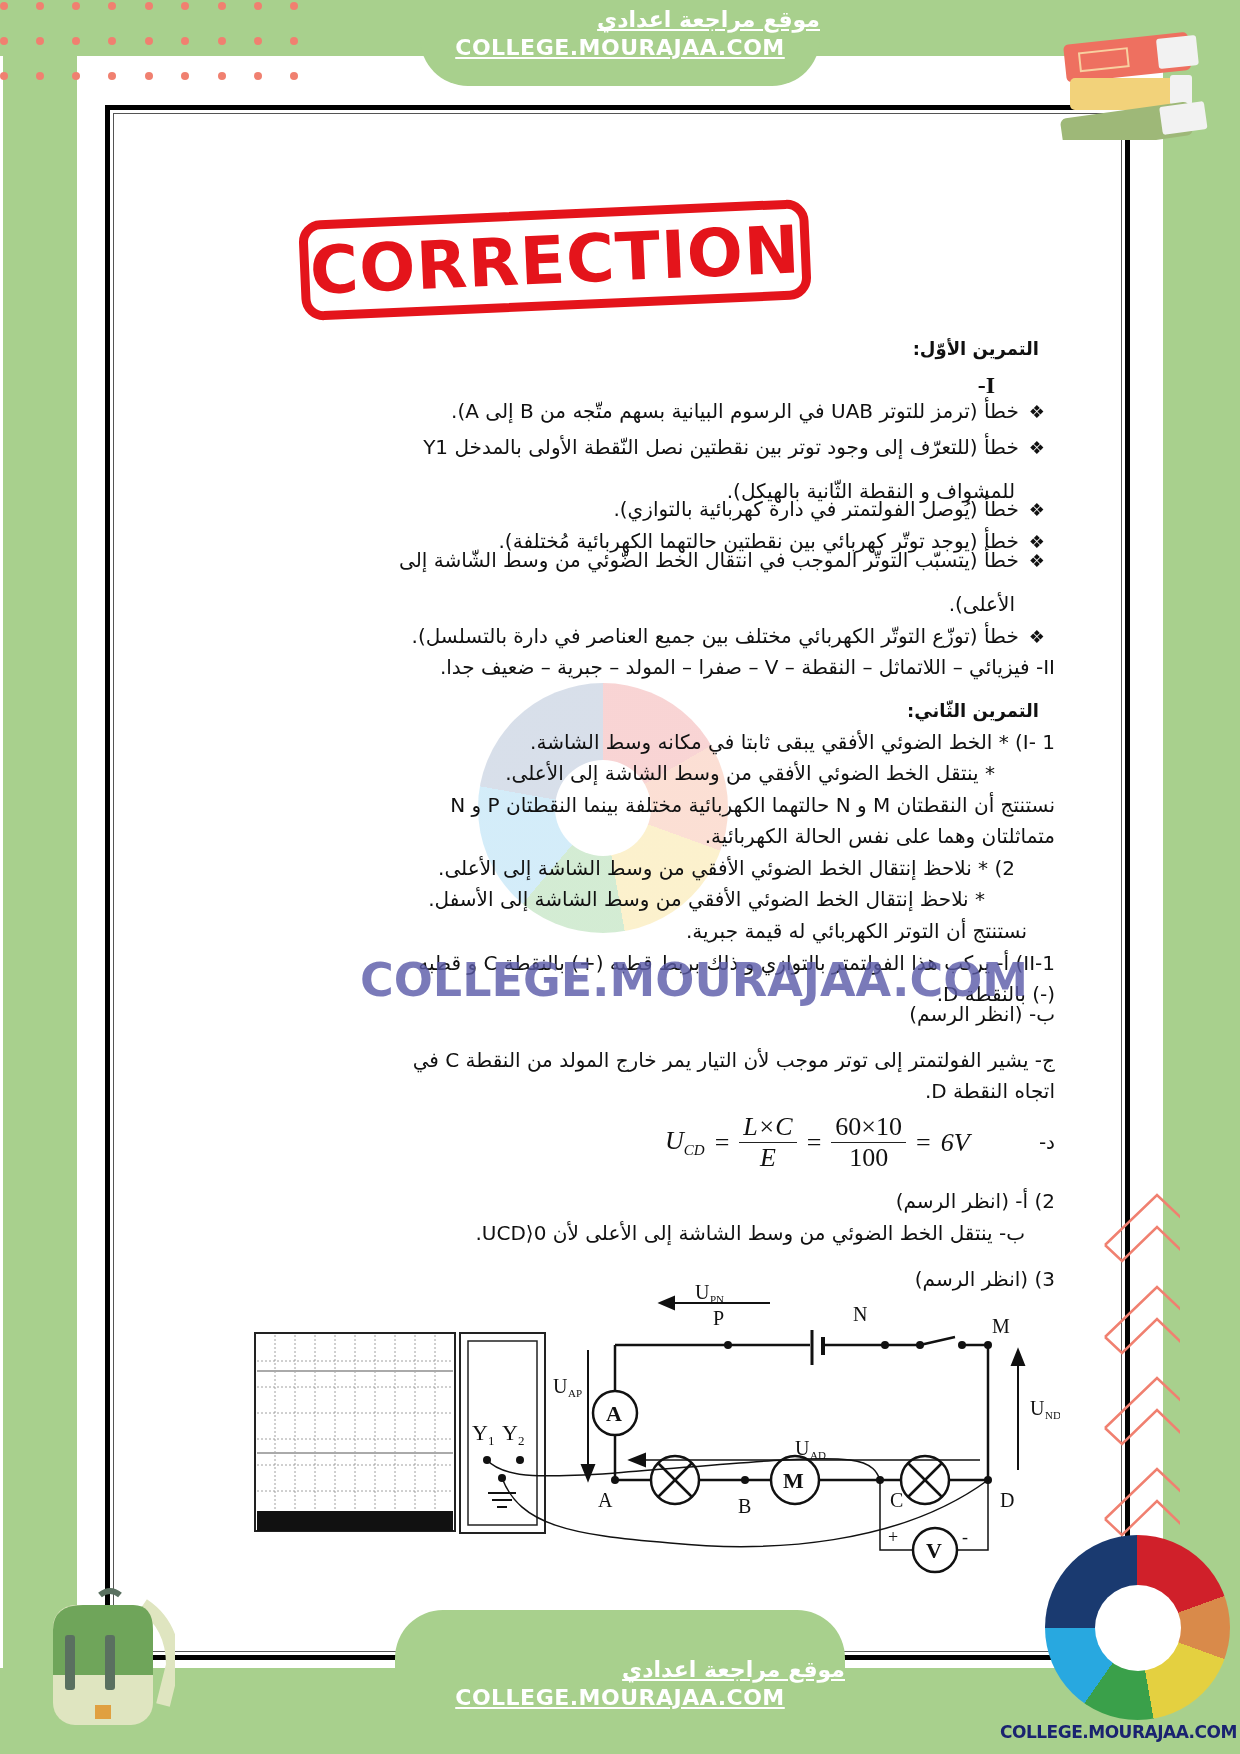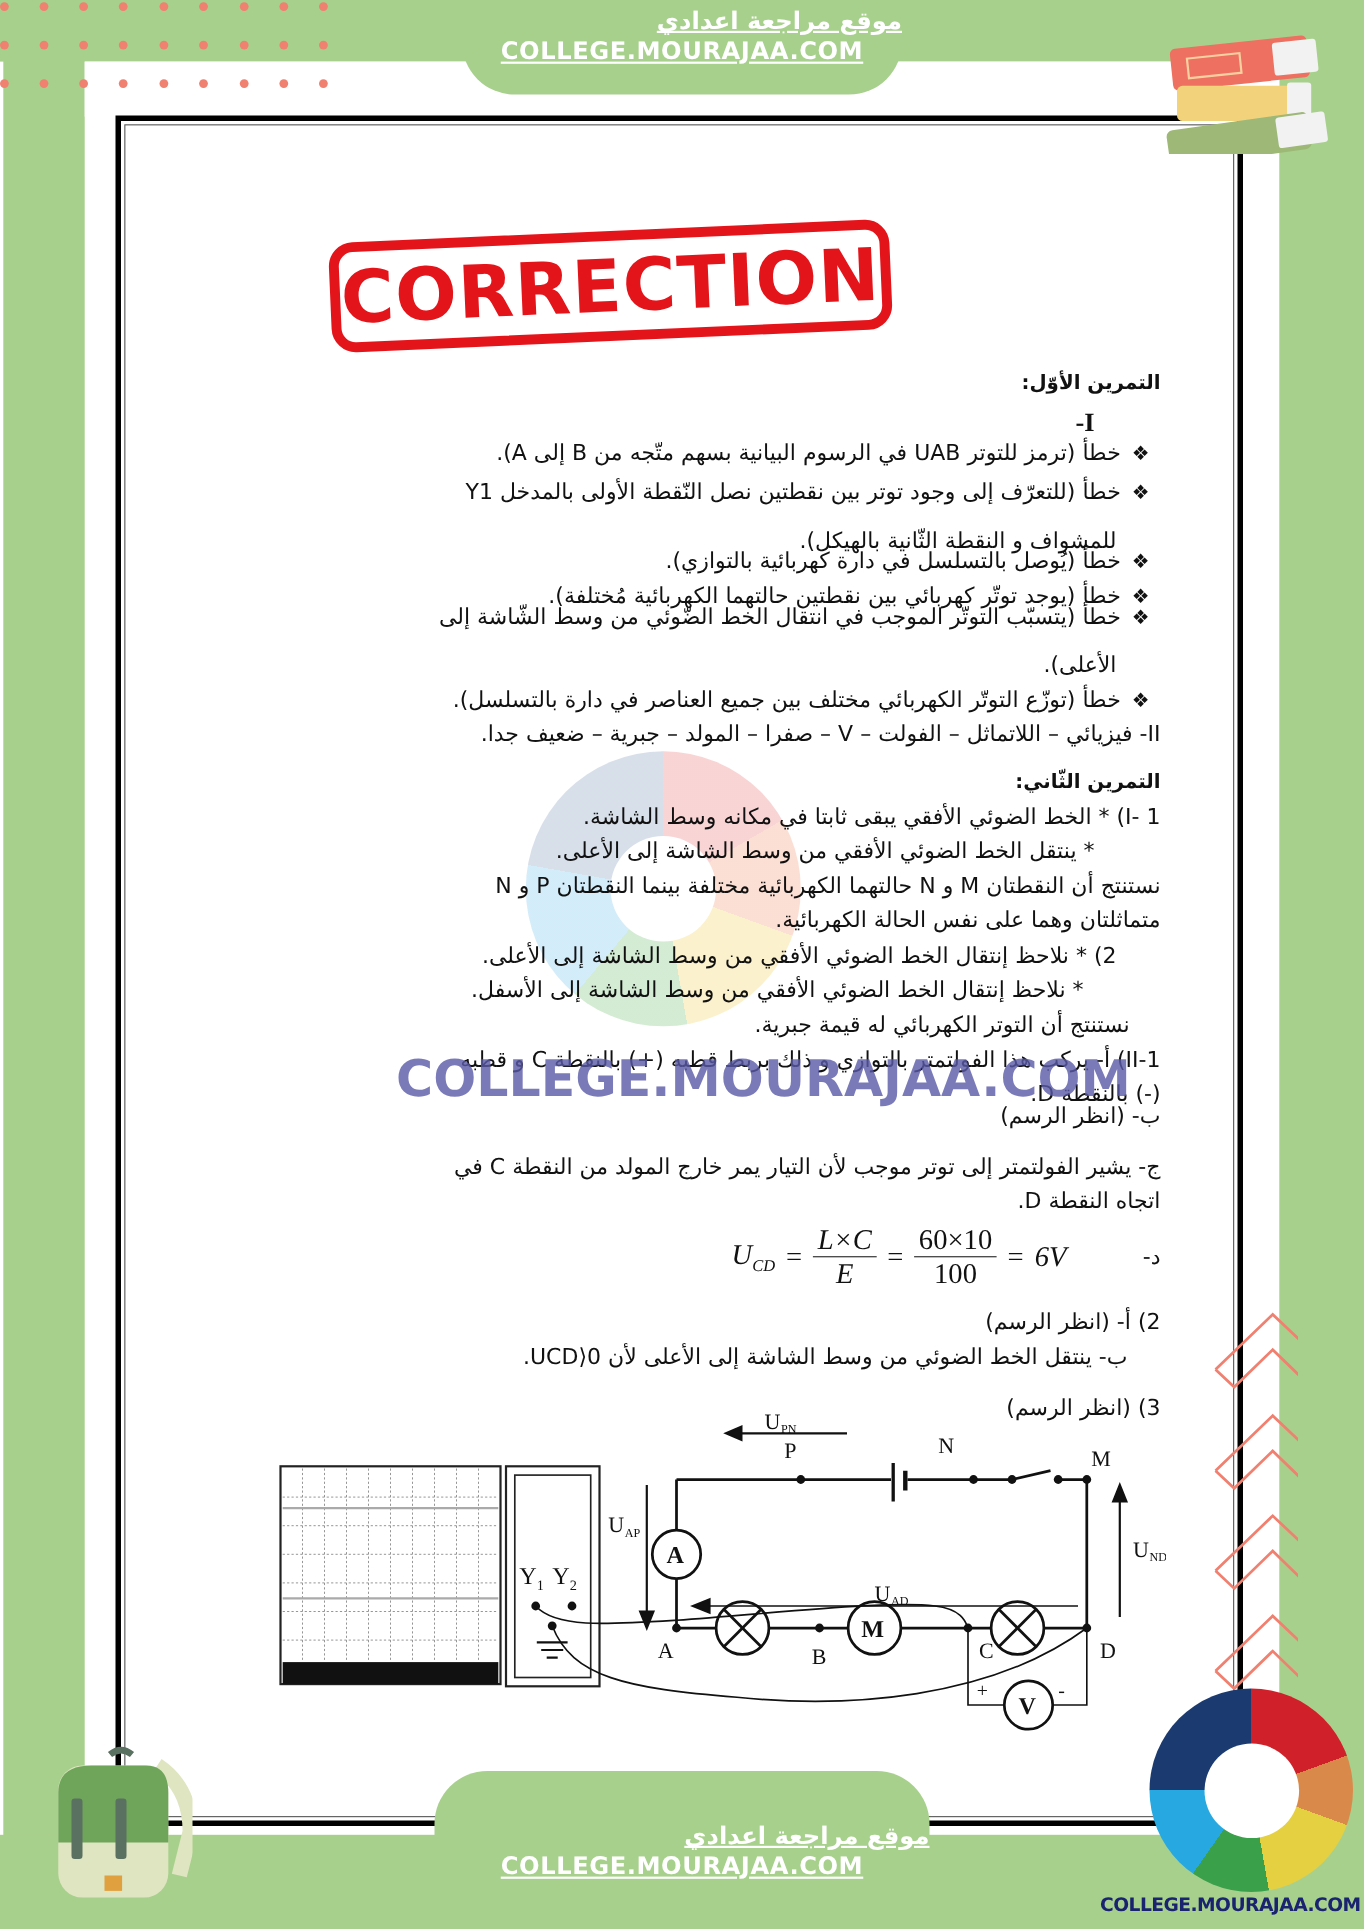--- a/index.html
+++ b/index.html
@@ -30,21 +30,21 @@
   .frame-outer { position: absolute; left: 105px; top: 105px; width: 1025px; height: 1555px; border: 5px solid #000; }
   .frame-inner { position: absolute; left: 113px; top: 113px; width: 1009px; height: 1539px; border: 1.5px solid #555; background: #fff; }
 
   
   .stamp { position: absolute; left: 300px; top: 210px; width: 510px; height: 100px; border: 9px solid #e4141b; border-radius: 22px;
            transform: rotate(-2.5deg); display: flex; align-items: center; justify-content: center; }
   .stamp span { font-family: "DejaVu Sans", "Liberation Sans", sans-serif; font-weight: bold; font-size: 66px; color: #e4141b; letter-spacing: 1px; }
 
   
   .content { position: absolute; left: 255px; top: 335px; width: 800px; direction: rtl; font-family: "DejaVu Sans", "Liberation Sans", sans-serif; font-size: 20px; }
-  .line { position: absolute; right: 0; white-space: nowrap; line-height: 28px; }
+  .line { position: absolute; right: 16px; white-space: nowrap; line-height: 28px; }
   .heading { font-size: 18px; font-weight: bold; text-decoration: none; }
   .roman { font-family: "Liberation Serif", serif; font-weight: bold; font-size: 24px; }
   .bullet { color: #111; margin-left: 10px; font-size: 18px; }
 
   
   .formula { position: absolute; left: 665px; top: 1112px; direction: ltr; font-family: "Liberation Serif", serif; font-size: 26px; display: flex; align-items: center; gap: 10px; }
   .frac { display: inline-flex; flex-direction: column; align-items: center; }
   .frac .num { border-bottom: 1.5px solid #222; padding: 0 4px; line-height: 30px; }
   .frac .den { line-height: 30px; }
   .it { font-style: italic; }
@@ -140,26 +140,26 @@
 <div class="wm-ring"></div>
 <div class="wm-hole"></div>
 
 <div class="content">
   <div class="line heading" style="top:0px">التمرين الأوّل:</div>
   <div class="line roman" style="top:36px; right:60px">I-</div>
 
   <div class="line" style="top:62px; right:10px"><span class="bullet">❖</span><span>خطأ (ترمز للتوتر UAB في الرسوم البيانية بسهم متّجه من B إلى A).</span></div>
   <div class="line" style="top:98px; right:10px"><span class="bullet">❖</span><span>خطأ (للتعرّف إلى وجود توتر بين نقطتين نصل النّقطة الأولى بالمدخل Y1</span></div>
   <div class="line" style="top:142px; right:40px">للمشواف و النقطة الثّانية بالهيكل).</div>
-  <div class="line" style="top:160px; right:10px"><span class="bullet">❖</span><span>خطأ (يُوصل بالتسلسل في دارة كهربائية بالتوازي).</span></div>
+  <div class="line" style="top:160px; right:10px"><span class="bullet">❖</span><span>خطأ (يُوصل الفولتمتر في دارة كهربائية بالتوازي).</span></div>
   <div class="line" style="top:192px; right:10px"><span class="bullet">❖</span><span>خطأ (يوجد توتّر كهربائي بين نقطتين حالتهما الكهربائية مُختلفة).</span></div>
   <div class="line" style="top:211px; right:10px"><span class="bullet">❖</span><span>خطأ (يتسبّب التوتّر الموجب في انتقال الخط الضّوئي من وسط الشّاشة إلى</span></div>
   <div class="line" style="top:255px; right:40px">الأعلى).</div>
   <div class="line" style="top:287px; right:10px"><span class="bullet">❖</span><span>خطأ (توزّع التوتّر الكهربائي مختلف بين جميع العناصر في دارة بالتسلسل).</span></div>
-  <div class="line" style="top:318px; right:0px">II- فيزيائي – اللاتماثل – الفولت – V – صفرا – المولد – جبرية – ضعيف جدا.</div>
+  <div class="line" style="top:318px; right:0px">II- فيزيائي – اللاتماثل – النقطة – V – صفرا – المولد – جبرية – ضعيف جدا.</div>
 
   <div class="line heading" style="top:362px">التمرين الثّاني:</div>
   <div class="line" style="top:393px; right:0px">I- 1) * الخط الضوئي الأفقي يبقى ثابتا في مكانه وسط الشاشة.</div>
   <div class="line" style="top:424px; right:60px">* ينتقل الخط الضوئي الأفقي من وسط الشاشة إلى الأعلى.</div>
   <div class="line" style="top:456px; right:0px">نستنتج أن النقطتان M و N حالتهما الكهربائية مختلفة بينما النقطتان P و N</div>
   <div class="line" style="top:487px; right:0px">متماثلتان وهما على نفس الحالة الكهربائية.</div>
   <div class="line" style="top:519px; right:40px">2) * نلاحظ إنتقال الخط الضوئي الأفقي من وسط الشاشة إلى الأعلى.</div>
   <div class="line" style="top:550px; right:70px">* نلاحظ إنتقال الخط الضوئي الأفقي من وسط الشاشة إلى الأسفل.</div>
   <div class="line" style="top:582px; right:28px">نستنتج أن التوتر الكهربائي له قيمة جبرية.</div>
   <div class="line" style="top:614px; right:0px">II-1) أ- يركب هذا الفولتمتر بالتوازي و ذلك بربط قطبه (+) بالنقطة C و قطبه</div>

